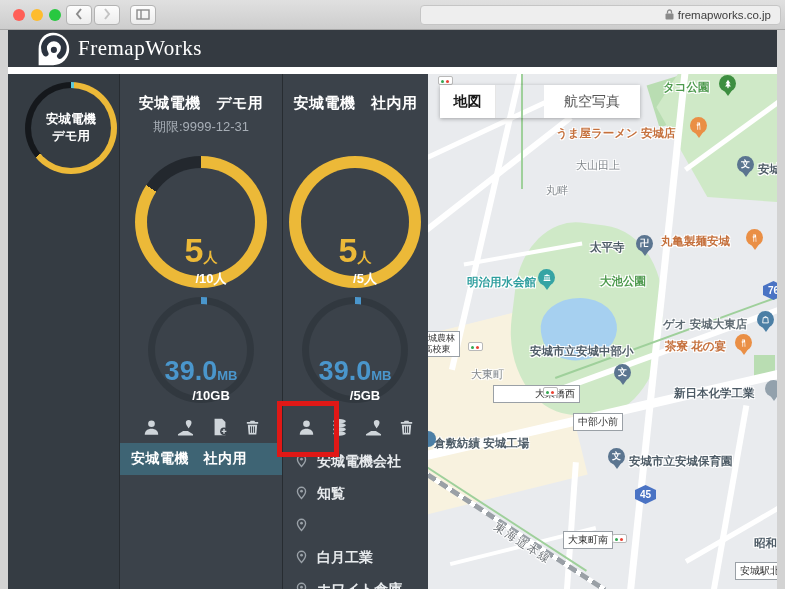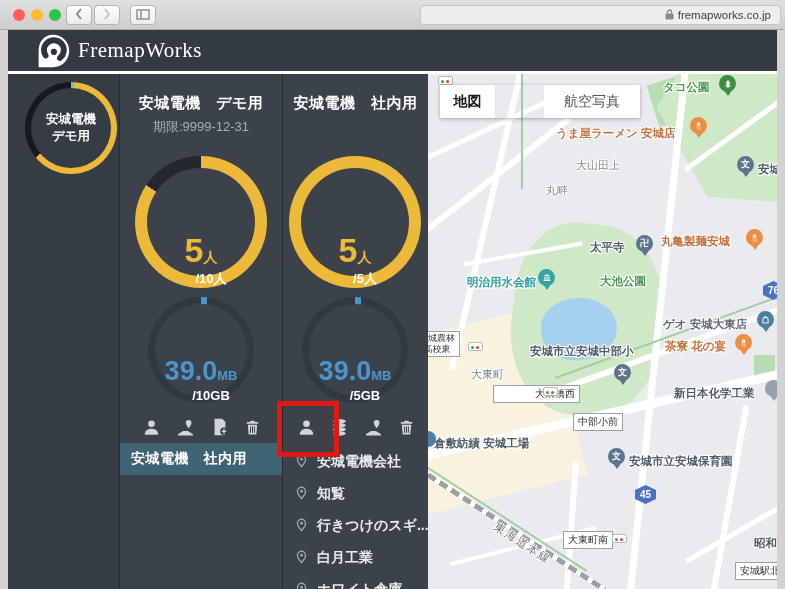--- a/index.html
+++ b/index.html
@@ -18,21 +18,21 @@
     border-radius:4px; background:linear-gradient(#fdfdfd,#ececec); display:flex; align-items:center; justify-content:center; }
   .navbtn svg { stroke:#8b8b8b; fill:none; stroke-width:2; }
   .navbtn.fwd svg { stroke:#c3c3c3; }
   .urlbar { position:absolute; left:420px; right:4px; top:5px; height:20px; background:#eeeeee;
     border:1px solid #c5c5c5; border-radius:4px; display:flex; align-items:center; justify-content:flex-end;
     padding-right:9px; gap:4px; font-size:11.5px; color:#3d3d3d; }
 
   
   .app { position:absolute; left:8px; top:30px; width:769px; height:559px; background:#3b424a; overflow:hidden; }
   .app-header { position:absolute; left:0; top:0; width:769px; height:44px; background:#343a41;
-    border-bottom:3px solid #ffffff; display:flex; align-items:center; }
+    border-bottom:7px solid #ffffff; display:flex; align-items:center; }
   .logo-mark { margin-left:27px; width:36px; height:36px; }
   .brand { color:#fff; font-family:"Liberation Serif","DejaVu Serif",serif; font-size:21px; margin-left:7px; letter-spacing:.5px; }
 
   .content { position:absolute; left:0; top:44px; width:769px; height:515px; display:flex; }
 
   
   .col-orgs { position:relative; width:112px; height:515px; background:#353c43; border-right:1px solid #272c31; }
   .org-circle { position:absolute; left:17px; top:8px; width:92px; height:92px; border-radius:50%;
     background:conic-gradient(#5cc8da 0 4deg,#ecb938 4deg 230deg,#15181c 230deg 360deg);
     display:flex; align-items:center; justify-content:center; }
@@ -287,21 +287,20 @@
                   <circle cx="12" cy="9.8" r="2.2" fill="#9aa1a8"></circle>
                 </svg></span>
               <span>知覧</span>
             </div>
 
             <div class="place-item">
               <span><svg width="15" height="17" viewBox="0 0 24 24">
                   <path d="M12 21.5S5.5 14.8 5.5 10a6.5 6.5 0 1 1 13 0c0 4.8-6.5 11.5-6.5 11.5z" fill="none" stroke="#9aa1a8" stroke-width="2.2"></path>
                   <circle cx="12" cy="9.8" r="2.2" fill="#9aa1a8"></circle>
                 </svg></span>
-              <span>行きつけのスギ...</span>
             </div>
 
             <div class="place-item">
               <span><svg width="15" height="17" viewBox="0 0 24 24">
                   <path d="M12 21.5S5.5 14.8 5.5 10a6.5 6.5 0 1 1 13 0c0 4.8-6.5 11.5-6.5 11.5z" fill="none" stroke="#9aa1a8" stroke-width="2.2"></path>
                   <circle cx="12" cy="9.8" r="2.2" fill="#9aa1a8"></circle>
                 </svg></span>
               <span>白月工業</span>
             </div>
 

